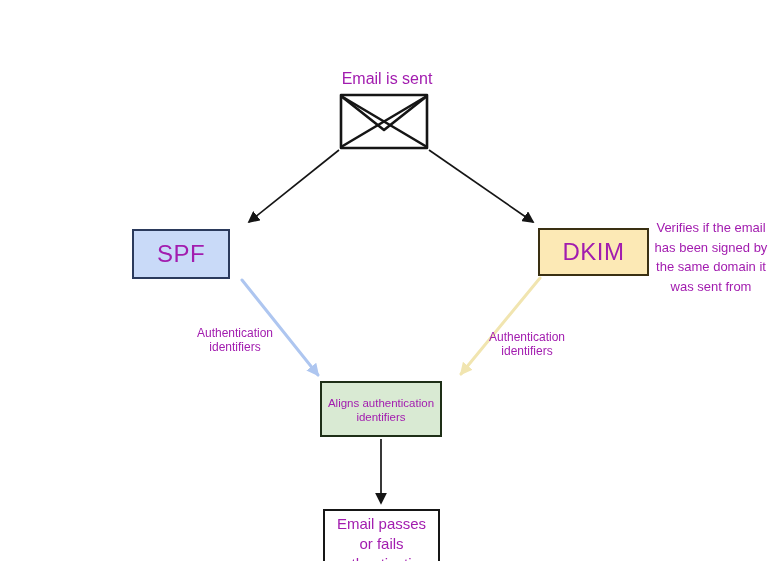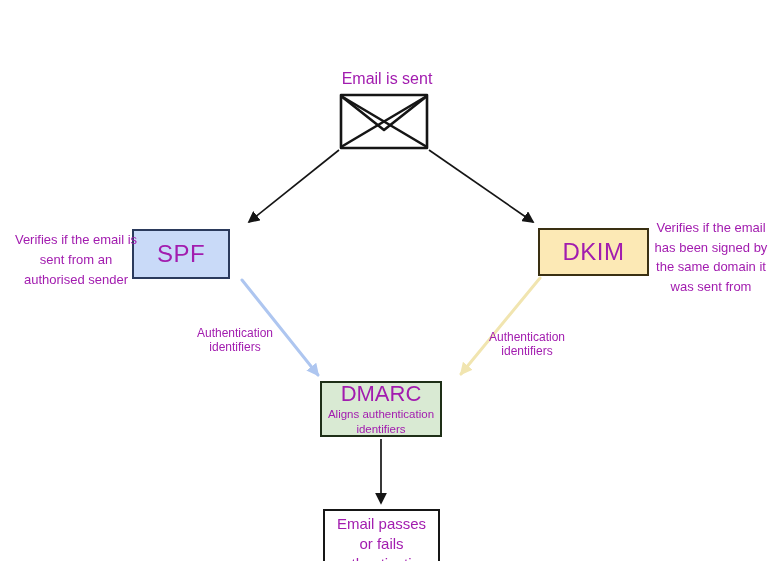--- a/index.html
+++ b/index.html
@@ -92,34 +92,30 @@
   <div class="node spf-box" style="background-color: rgb(201, 218, 248); border-color: rgb(43, 58, 92);">
 
     <span class="node-label-lg">SPF</span>
   </div>
 
   <div class="node dkim-box" style="background-color: rgb(252, 233, 181); border-color: rgb(58, 48, 18);">
     <span class="node-label-lg">DKIM</span>
   </div>
 
   <div class="node dmarc-box" style="background-color: rgb(217, 234, 211); border-color: rgb(30, 47, 23);">
-    <span class="node-label-md">DMARC</span>
     <span class="node-sub">Aligns authentication
 identifiers</span>
   </div>
 
   <div class="node outcome-box" style="border-color: rgb(22, 22, 22);">
     <span>Email passes
 or fails
 authentication</span>
   </div>
 
-  <div class="abs side-desc spf-desc">Verifies if the email is
-sent from an
-authorised sender</div>
   <div class="abs side-desc dkim-desc">Verifies if the email
 has been signed by
 the same domain it
 was sent from</div>
 
   <div class="abs edge-label edge-label-left">Authentication
 identifiers</div>
   <div class="abs edge-label edge-label-right">Authentication
 identifiers</div>
 

